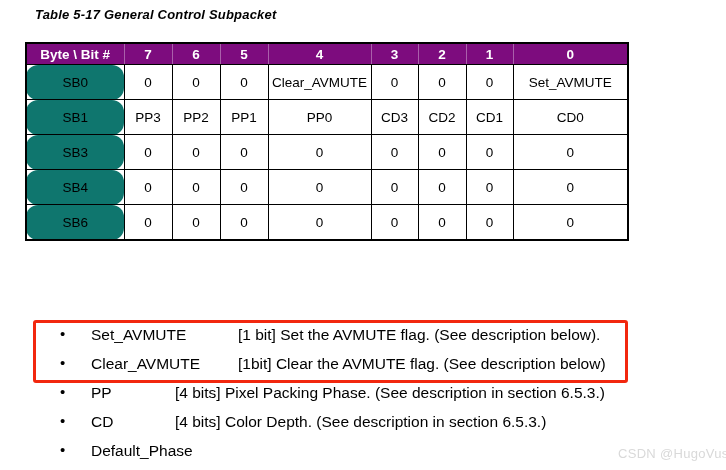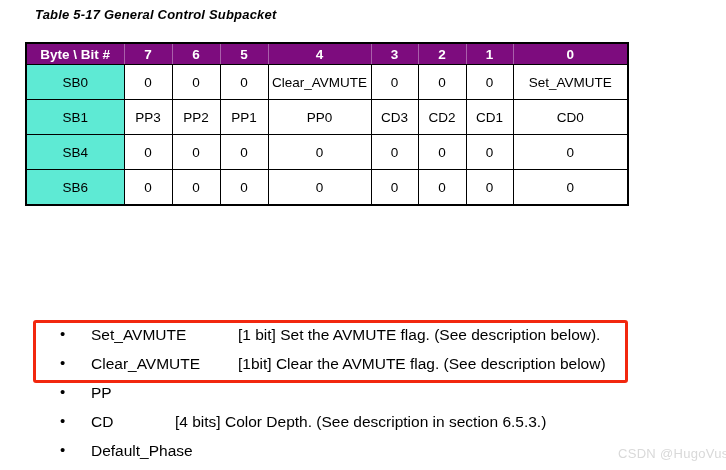--- a/index.html
+++ b/index.html
@@ -21,21 +21,21 @@
     background:#7D0C7E;color:#fff;font-weight:bold;
     height:20px;padding:0;text-align:center;
     border-bottom:1px solid #000;
     border-left:1px solid rgba(255,255,255,.35);
   }
   .bit-table th:first-child{border-left:none;}
   .bit-table td{
     border:1px solid #000;height:34px;padding:0;
     text-align:center;vertical-align:middle;background:#fff;
   }
-  .bit-table td.rowlabel{background:#5eead4;}
+  .bit-table td.rowlabel{background:#0f766e;border-radius:12px;}
   .highlight-box{
     position:absolute;left:33px;top:320px;width:589px;height:57px;
     border:3px solid #F2270E;border-radius:3px;
     background:transparent;
   }
   .b-line{position:absolute;left:0;width:726px;height:20px;font-size:15.5px;}
   .b-line .dot{position:absolute;left:60px;top:-1px;font-size:15px;}
   .b-line .term{position:absolute;left:91px;white-space:nowrap;}
   .b-line .desc{position:absolute;white-space:nowrap;}
   .b-line.tab-wide .desc{left:238px;}
@@ -91,20 +91,31 @@
     <td>PP3</td>
     <td>PP2</td>
     <td>PP1</td>
     <td>PP0</td>
     <td>CD3</td>
     <td>CD2</td>
     <td>CD1</td>
     <td>CD0</td>
   </tr>
   <tr>
+    <td class="rowlabel">SB3</td>
+    <td>0</td>
+    <td>0</td>
+    <td>0</td>
+    <td>0</td>
+    <td>0</td>
+    <td>0</td>
+    <td>0</td>
+    <td>0</td>
+  </tr>
+  <tr>
     <td class="rowlabel">SB4</td>
     <td>0</td>
     <td>0</td>
     <td>0</td>
     <td>0</td>
     <td>0</td>
     <td>0</td>
     <td>0</td>
     <td>0</td>
   </tr>
@@ -130,20 +141,21 @@
   <span class="desc">[1 bit] Set the AVMUTE flag. (See description below).</span>
 </div>
 <div class="b-line bl-2 tab-wide">
   <span class="dot">•</span>
   <span class="term">Clear_AVMUTE</span>
   <span class="desc">[1bit] Clear the AVMUTE flag. (See description below)</span>
 </div>
 <div class="b-line bl-3 tab-mid">
   <span class="dot">•</span>
   <span class="term">PP</span>
+  <span class="desc">[4 bits] Pixel Packing Phase. (See description in section 6.5.3.)</span>
 </div>
 <div class="b-line bl-4 tab-mid">
   <span class="dot">•</span>
   <span class="term">CD</span>
   <span class="desc">[4 bits] Color Depth. (See description in section 6.5.3.)</span>
 </div>
 <div class="b-line bl-5 tab-wide">
   <span class="dot">•</span>
   <span class="term">Default_Phase</span>
 </div>

